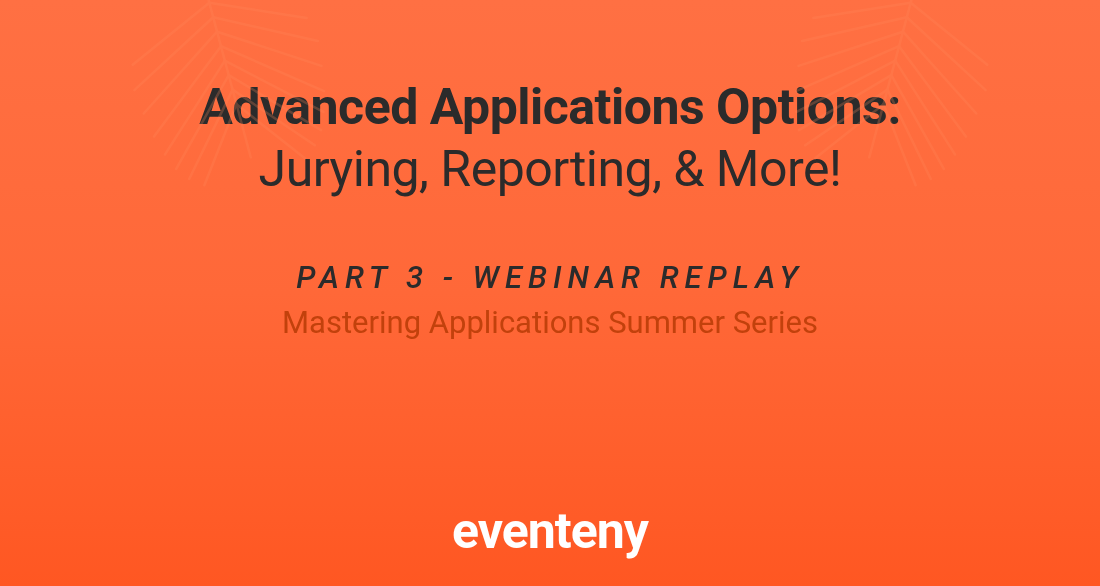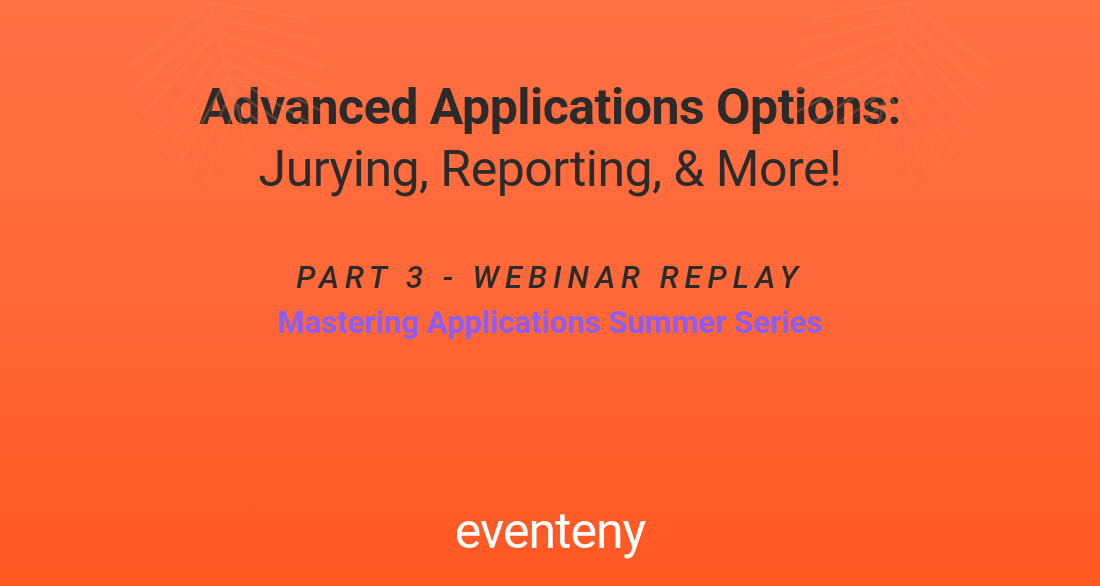--- a/index.html
+++ b/index.html
@@ -70,29 +70,29 @@
       font-size: 31px;
       font-weight: 500;
       font-style: italic;
       color: #2b2b2b;
       letter-spacing: 6px;
       text-transform: uppercase;
     }
     
     .subtitle-regular {
       font-size: 31px;
-      font-weight: 700;
-      color: #8b5cf6;
+      font-weight: 400;
+      color: #c2410c;
       margin-top: 8px;
     }
     
     .logo {
       color: #ffffff;
       font-size: 50px;
-      font-weight: 400;
+      font-weight: 700;
       letter-spacing: -1px;
       line-height: 1;
     }
   </style>
 </head>
 <body>
 
 <svg class="palm-leaf palm-left" width="280" height="200" viewBox="0 0 280 200">
   <g stroke="#ff8a5c" stroke-width="2.5" fill="none" stroke-linecap="round">
     <path d="M140 10 L140 180"></path>

